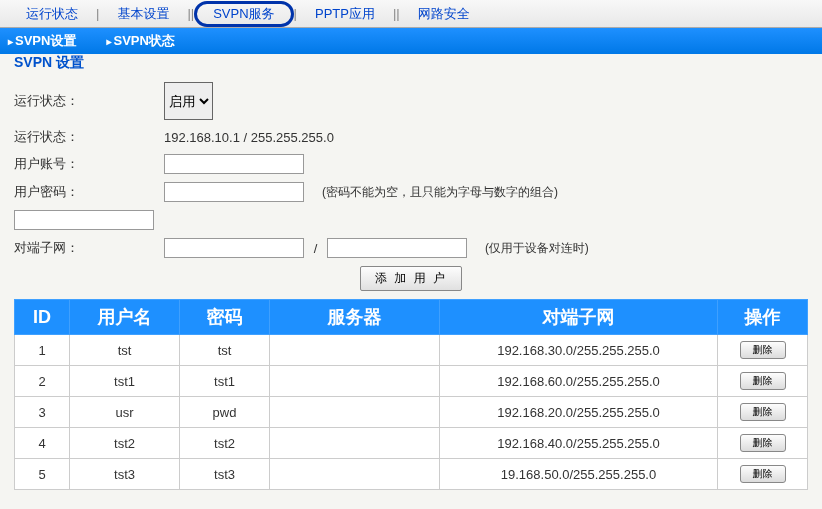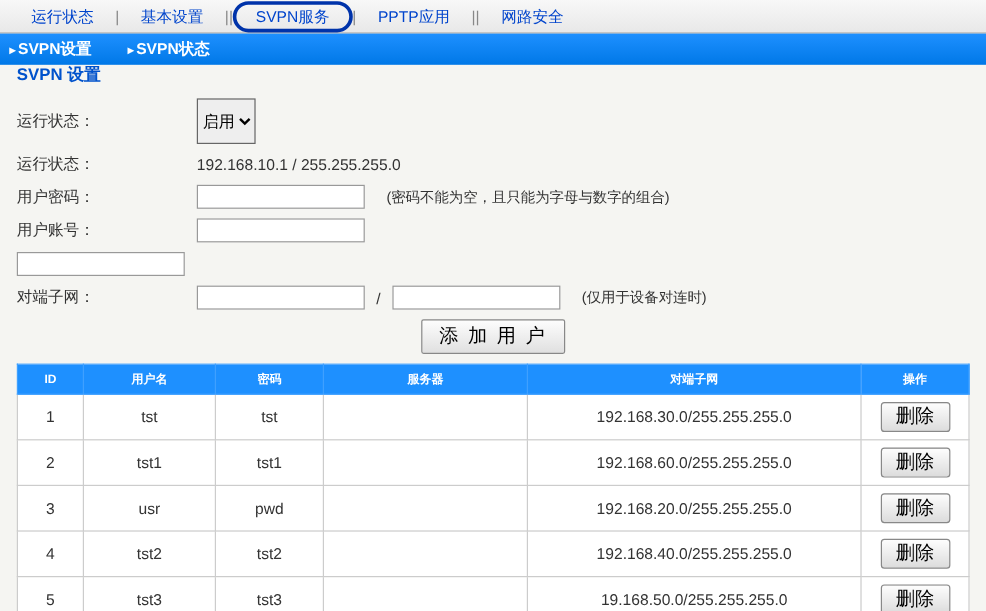--- a/index.html
+++ b/index.html
@@ -20,26 +20,26 @@
   .form-row { display: flex; align-items: center; margin-bottom: 8px; font-size: 13px; color: #333; }
   .form-label { width: 150px; }
   .form-label::after { content: "："; }
   .form-value { flex: 0 0 auto; }
   .form-value input[type="text"], .form-value input[type="password"] { width: 140px; height: 20px; border: 1px solid #999; padding: 1px 3px; }
   .form-value select { height: 38px; border: 1px solid #666; background: #eee; }
   .form-hint { margin-left: 18px; color: #333; font-size: 12px; }
   .pair-sep { margin: 0 6px; }
   
   .add-btn-row { text-align: center; margin: 6px 0 8px; }
-  .add-btn { padding: 3px 14px; border: 1px solid #888; border-radius: 2px; background: linear-gradient(#fdfdfd, #e0e0e0); cursor: pointer; font-size: 16px; letter-spacing: 2px; font-family: Liberation Serif, serif; }
+  .add-btn { padding: 3px 14px; border: 1px solid #888; border-radius: 2px; background: linear-gradient(#fdfdfd, #e0e0e0); cursor: pointer; font-size: 12px; letter-spacing: 2px; }
   
   table.data { width: 100%; border-collapse: collapse; }
-  table.data th { background: #1e90ff; color: #fff; border: 1px solid #3fa0ff; padding: 5px 4px; font-size: 10px; font-weight: bold; text-align: center; }
+  table.data th { background: #1e90ff; color: #fff; border: 1px solid #3fa0ff; padding: 5px 4px; font-size: 18px; font-weight: bold; text-align: center; }
   table.data td { border: 1px solid #ccc; padding: 6px 4px; text-align: center; font-size: 13px; background: #fff; color: #333; }
-  .del-btn { padding: 1px 12px; border: 1px solid #888; border-radius: 3px; background: linear-gradient(#fdfdfd, #dcdcdc); cursor: pointer; font-size: 16px; font-family: Liberation Serif, serif; }
+  .del-btn { padding: 1px 12px; border: 1px solid #888; border-radius: 3px; background: linear-gradient(#fdfdfd, #dcdcdc); cursor: pointer; font-size: 10px; font-family: Liberation Serif, serif; }
   
   .col-id { width: 55px; }
   .col-user { width: 110px; }
   .col-pwd { width: 90px; }
   .col-srv { width: 170px; }
   .col-net { width: auto; }
   .col-op { width: 90px; }
 </style>
 </head>
 <body>
@@ -74,28 +74,28 @@
       </select>
     </div>
   </div>
 
   <div class="form-row">
     <div class="form-label">运行状态</div>
     <div class="form-value">192.168.10.1 / 255.255.255.0</div>
   </div>
 
   <div class="form-row">
+    <div class="form-label">用户账号</div>
+    <div class="form-value"><input type="text" style=""></div>
+  </div>
+
+  <div class="form-row">
     <div class="form-label">用户密码</div>
     <div class="form-value"><input type="text" style=""></div>
     <div class="form-hint">(密码不能为空，且只能为字母与数字的组合)</div>
-  </div>
-
-  <div class="form-row">
-    <div class="form-label">用户账号</div>
-    <div class="form-value"><input type="text" style=""></div>
   </div>
 
   <div class="form-row">
     <div class="form-value"><input type="text" style=""></div>
   </div>
 
   <div class="form-row">
     <div class="form-label">对端子网</div>
     <div class="form-value">
       <input type="text" style="">

